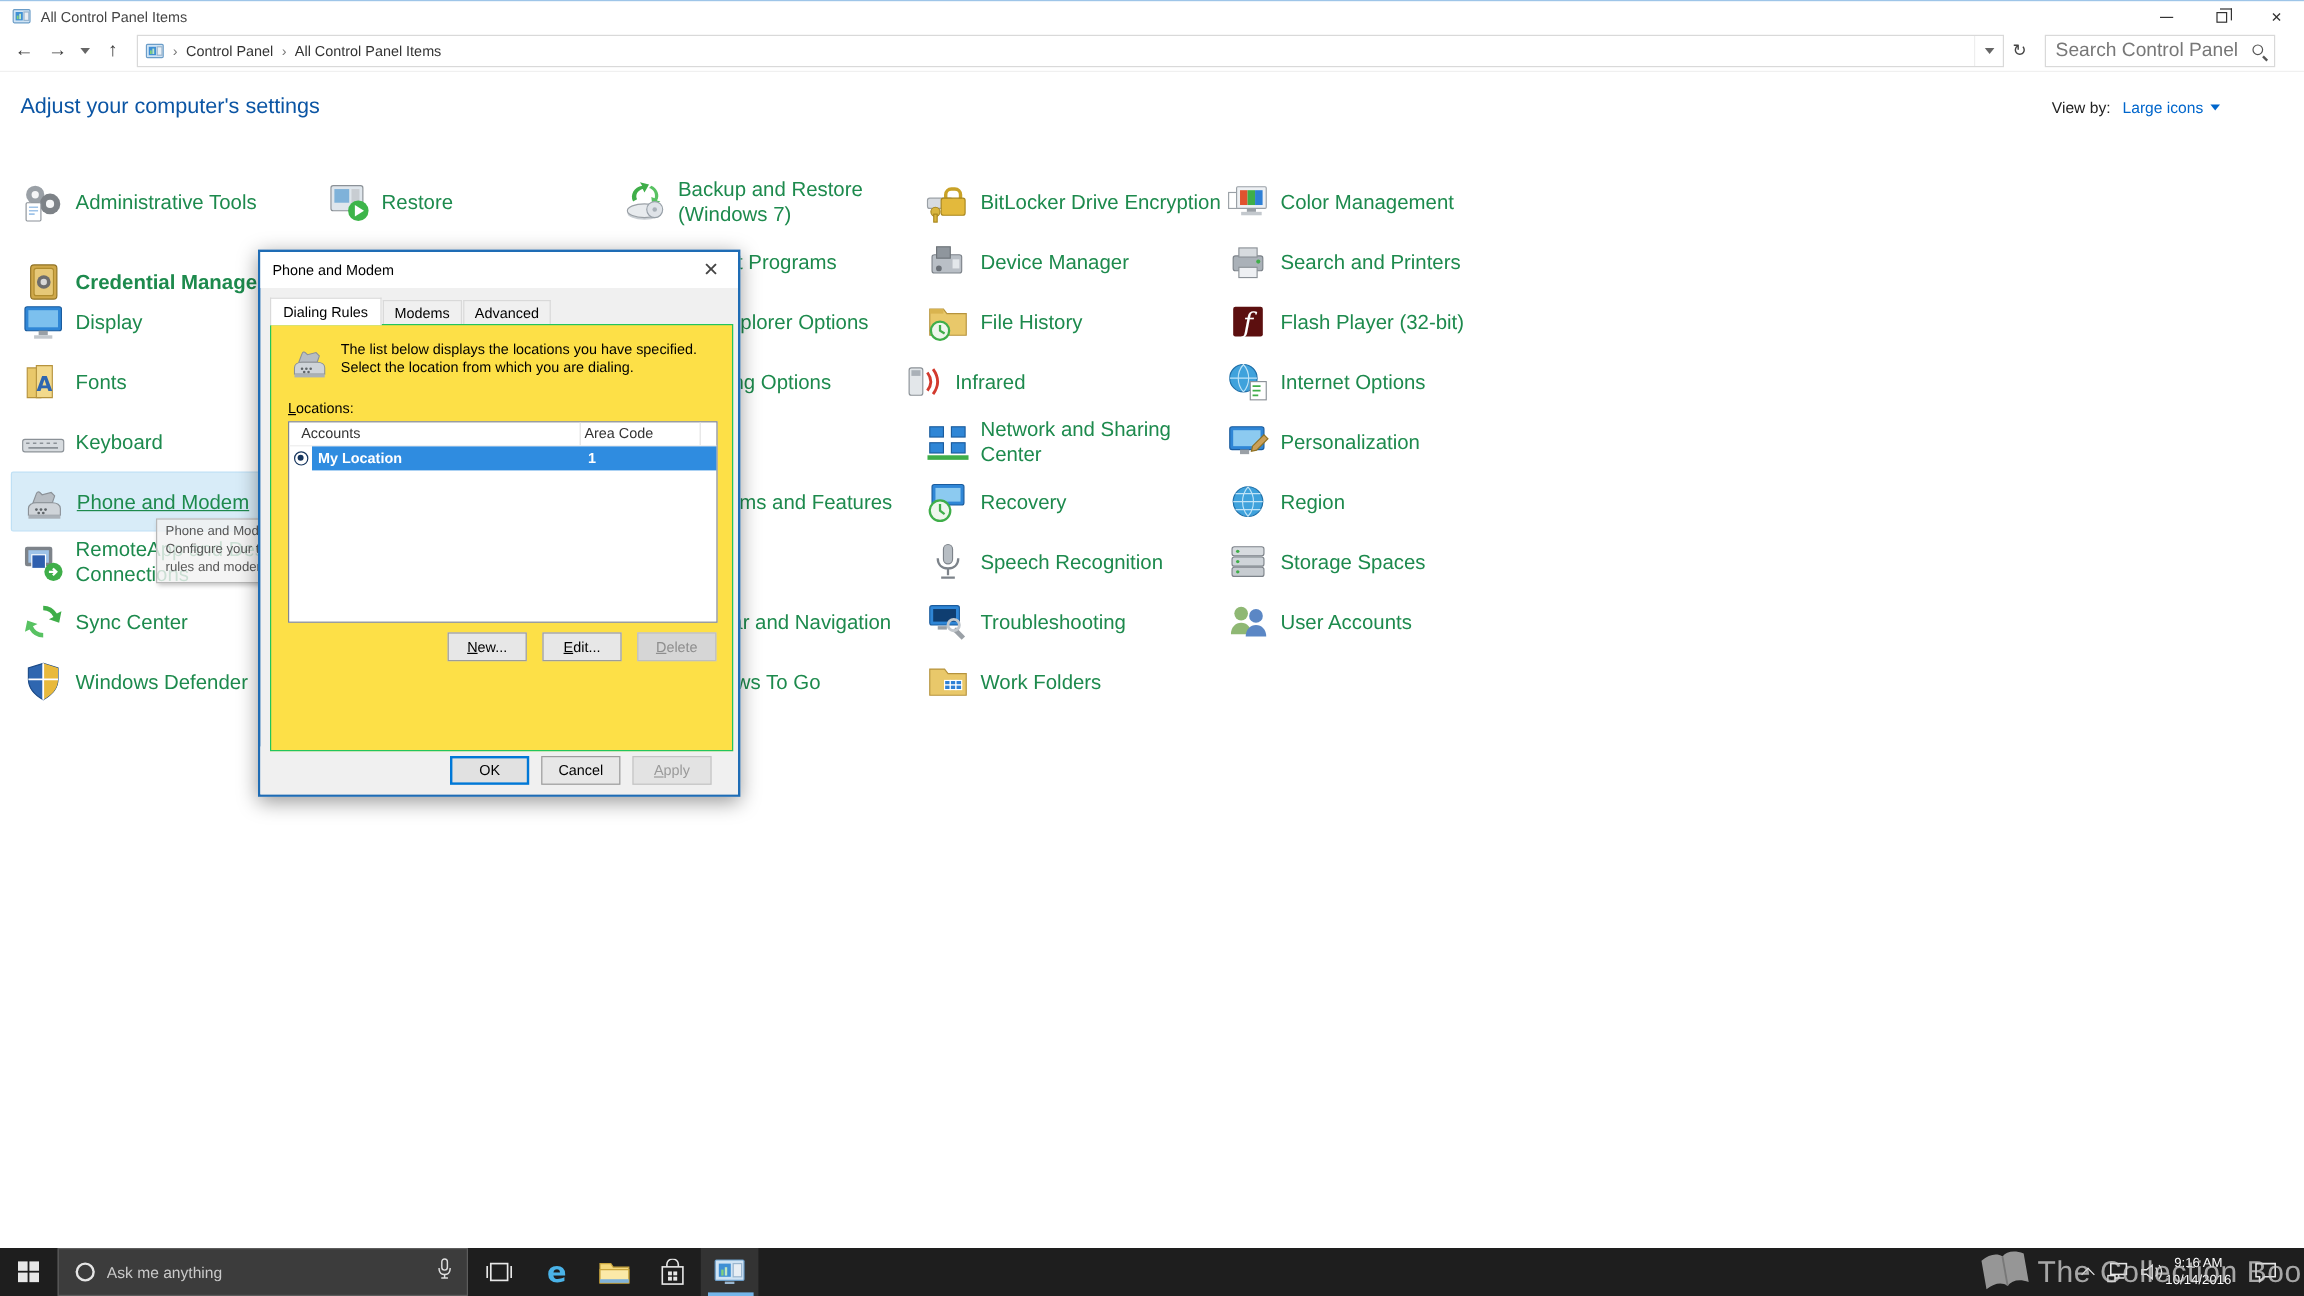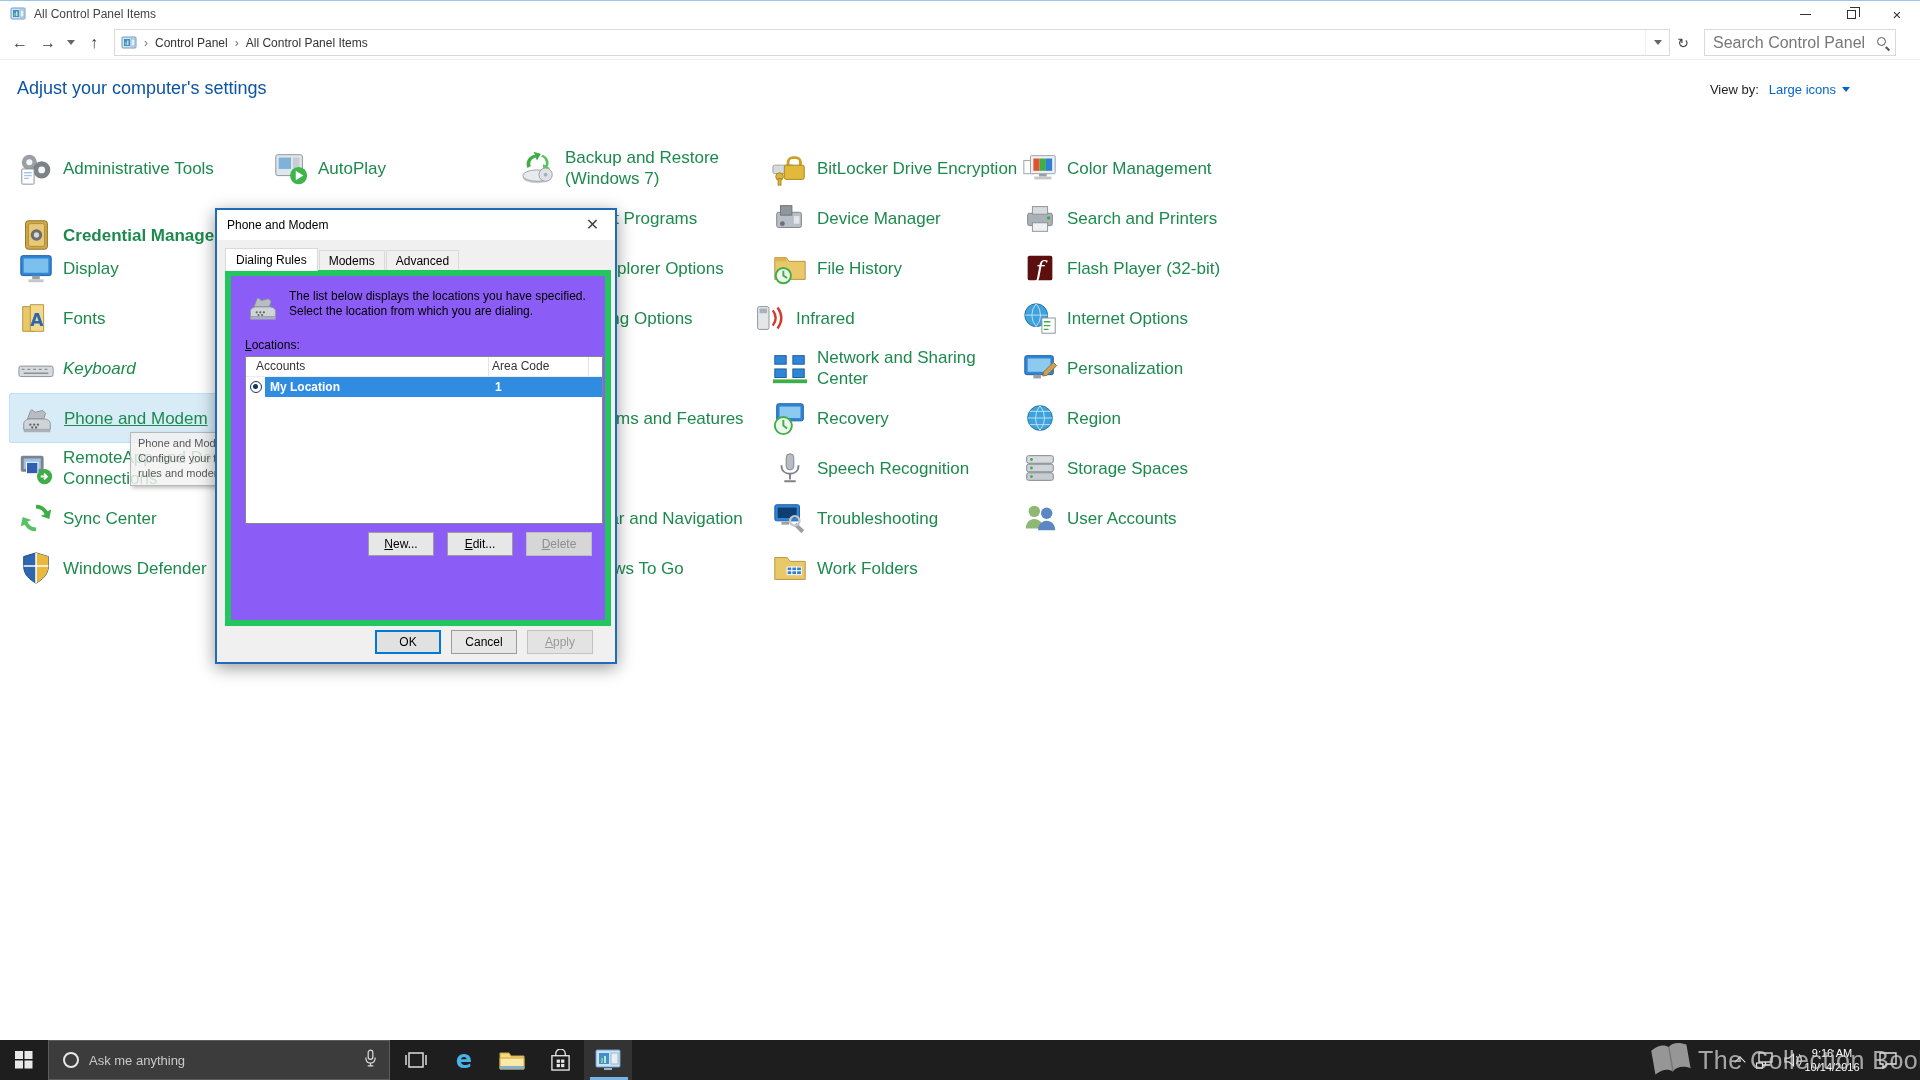--- a/index.html
+++ b/index.html
@@ -67,21 +67,21 @@
   
   #dialog { position:absolute; left:215px; top:208px; width:402px; height:456px; background:#f0f0f0;
             border:2px solid #1e6cb5; box-shadow:0 4px 16px rgba(0,0,0,0.40); z-index:10; }
   #dlg-titlebar { position:absolute; left:0; top:0; right:0; height:30px; background:#fff; display:flex; align-items:center; }
   #dlg-titlebar .dlg-title { margin-left:10px; font-size:12px; color:#000; }
   #dlg-close { position:absolute; right:0; top:0; width:45px; height:29px; display:flex; align-items:center; justify-content:center; font-size:16px; color:#444; }
   #dlg-tabs { position:absolute; left:8px; top:38px; display:flex; z-index:3; }
   .tab { font-size:12px; color:#000; background:#f0f0f0; border:1px solid #d9d9d9; border-bottom:none;
          padding:3px 9px 3px 9px; margin-right:1px; position:relative; top:2px; height:20px; }
   .tab.active { background:#fff; padding:4px 10px 5px 10px; top:0; height:23px; z-index:4; }
-  #dlg-page { position:absolute; left:8px; top:60px; width:386px; height:356px; background:#8b5cf6; border:6px solid #22c55e; z-index:2; }
+  #dlg-page { position:absolute; left:8px; top:60px; width:386px; height:356px; background:#fde047; border:1px solid #22c55e; z-index:2; }
   #dlg-desc-icon { position:absolute; left:12px; top:12px; }
   #dlg-desc { position:absolute; left:58px; top:13px; width:316px; font-size:12px; color:#000; line-height:15px; }
   #dlg-loc-label { position:absolute; left:14px; top:62px; font-size:12px; color:#000; }
   #listview { position:absolute; left:14px; top:80px; width:358px; height:168px; background:#fff; border:1px solid #828790; }
   #lv-header { display:flex; height:20px; border-bottom:1px solid #ededed; font-size:12px; color:#333; }
   #lv-header .col1 { width:243px; border-right:1px solid #e3e3e3; padding-left:10px; line-height:19px; }
   #lv-header .col2 { width:100px; border-right:1px solid #e3e3e3; padding-left:3px; line-height:19px; }
   .lv-row { position:relative; height:20px; font-size:12px; }
   .lv-row .hl { position:absolute; left:19px; right:0; top:0; bottom:0; background:#2f8ce0; }
   .lv-row .radio { position:absolute; left:4px; top:4px; width:12px; height:12px; border:1.5px solid #17365e; border-radius:50%; background:#fff; }
@@ -206,21 +206,21 @@
       <div class="cell" style="left: 264px; top: 143px;">
         <span class="gicon">
           <svg viewBox="0 0 40 40" width="38" height="38">
             <rect x="4" y="6" width="28" height="22" rx="2" fill="#dfe6ec" stroke="#8b9197"></rect>
             <rect x="7" y="9" width="13" height="12" fill="#7fb2d9"></rect>
             <rect x="22" y="9" width="7" height="16" fill="#c8cdd2"></rect>
             <circle cx="28" cy="28" r="9" fill="#3db54a"></circle>
             <path d="M25 23v10l8-5z" fill="#fff"></path>
           </svg>
         </span>
-        <span class="glabel">AutoPlay</span>
+        <span class="glabel">Restore</span>
       </div>
       <div class="cell" style="left: 511px; top: 143px;">
         <span class="gicon">
           <svg viewBox="0 0 40 40" width="38" height="38">
             <ellipse cx="19" cy="30" rx="15" ry="6" fill="#c9ced3"></ellipse>
             <ellipse cx="19" cy="28" rx="15" ry="6" fill="#e8ebee" stroke="#9aa0a6"></ellipse>
             <path d="M9 20c-3-6 1-13 8-14l-2-3 8 2-4 7-1.5-3c-4 1-7 5-5 9z" fill="#3fae49"></path>
             <path d="M25 6c5 2 8 8 5 13l3 1-7 4-1-8 3 1c1-4-1-8-5-9z" fill="#58c262"></path>
             <circle cx="28" cy="27" r="7" fill="#dfe3e8" stroke="#98a0a8"></circle>
             <circle cx="28" cy="27" r="2" fill="#a8b0b8"></circle>
@@ -354,21 +354,21 @@
         <span class="gicon">
           <svg viewBox="0 0 40 40" width="38" height="38">
             <circle cx="16" cy="17" r="12" fill="#3fa2dc" stroke="#1f6fa8"></circle>
             <path d="M4 17h24M16 5a18 18 0 010 24M16 5a18 18 0 000 24" stroke="#bfe3f7" fill="none"></path>
             <rect x="22" y="20" width="14" height="16" fill="#fff" stroke="#8b9197"></rect>
             <path d="M24 24h7M24 28h7M24 32h5" stroke="#3fae49" stroke-width="1.5"></path>
           </svg>
         </span>
         <span class="glabel">Internet Options</span>
       </div>
-      <div class="cell" style="left: 9px; top: 343px; font-style: italic;">
+      <div class="cell" style="left: 9px; top: 343px;">
         <span class="gicon">
           <svg viewBox="0 0 40 40" width="38" height="38">
             <rect x="2" y="18" width="36" height="11" rx="2" fill="#d7dbdf" stroke="#8b9197"></rect>
             <path d="M5 21.5h3M11 21.5h3M17 21.5h3M23 21.5h3M29 21.5h3M7 25.5h26" stroke="#8b9197" stroke-width="1.4"></path>
           </svg>
         </span>
         <span class="glabel">Keyboard</span>
       </div>
       <div class="cell" style="left: 763px; top: 343px;">
         <span class="gicon">

